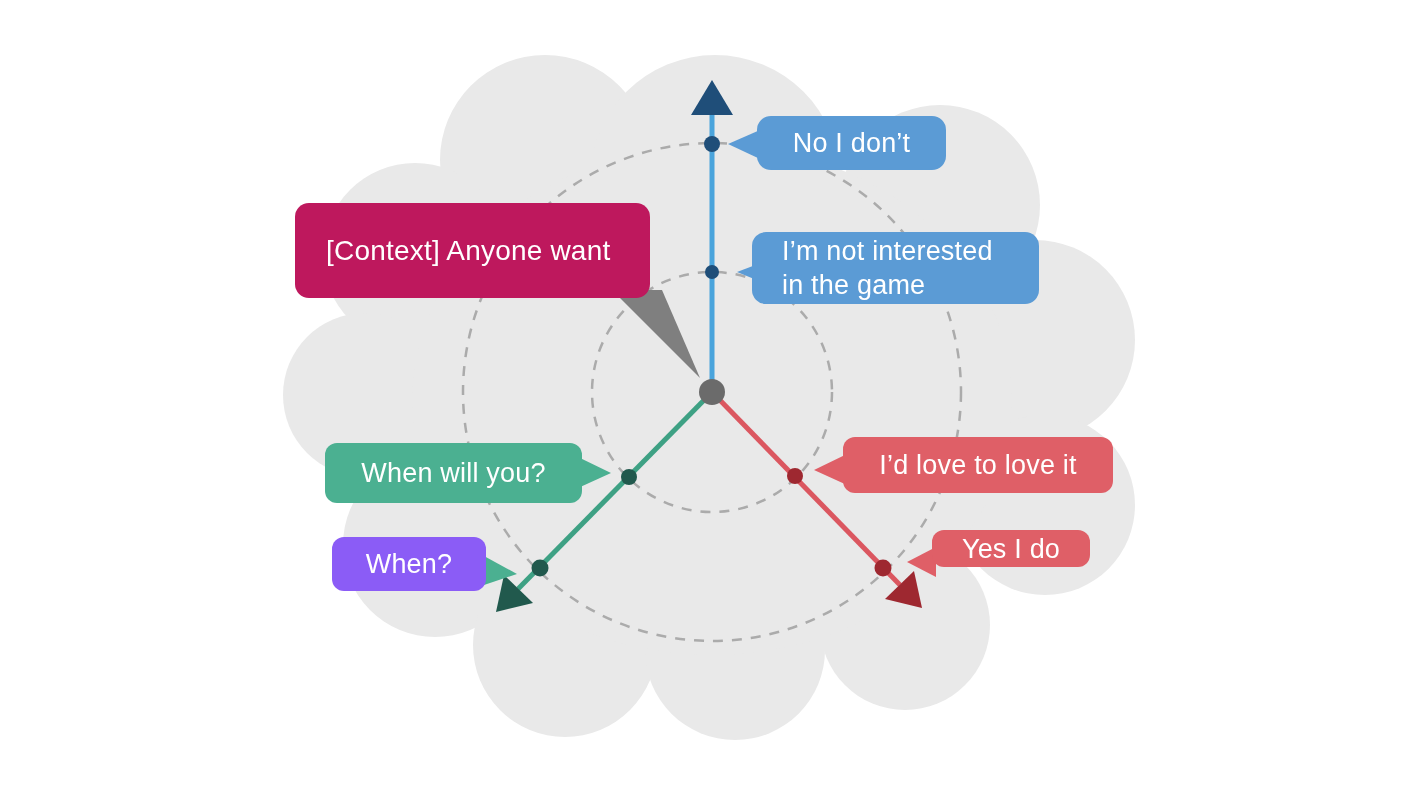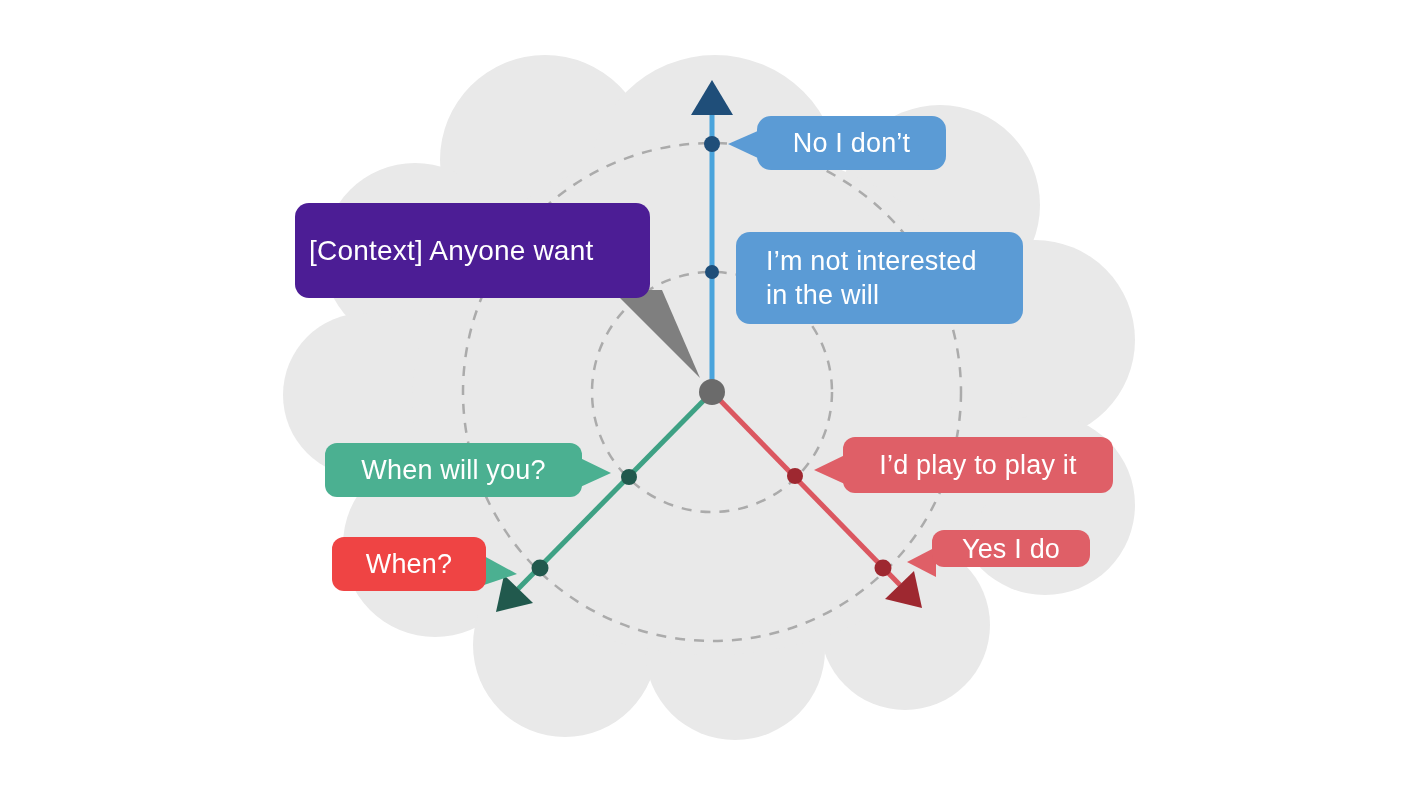--- a/index.html
+++ b/index.html
@@ -41,39 +41,39 @@
     box-sizing: border-box;
     font-size: 27px;
     line-height: 34px;
     letter-spacing: 0.2px;
   }
   .bubble.center { align-items: center; text-align: right; }
   .bubble.left   { align-items: flex-start; text-align: left; }
 
   .bubble-context {
     left: 295px; top: 203px; width: 355px; height: 95px;
-    background: #4c1d95; border-radius: 14px;
-    padding-left: 14px; font-size: 28px; line-height: 36px;
+    background: #be185d; border-radius: 14px;
+    padding-left: 31px; font-size: 28px; line-height: 36px;
   }
   .bubble-no {
     left: 757px; top: 116px; width: 189px; height: 54px;
     background: #5b9bd5; border-radius: 14px;
   }
   .bubble-notinterested {
-    left: 736px; top: 232px; width: 287px; height: 92px;
+    left: 752px; top: 232px; width: 287px; height: 72px;
     background: #5b9bd5; border-radius: 14px;
     padding-left: 30px;
   }
   .bubble-whenwill {
-    left: 325px; top: 443px; width: 257px; height: 54px;
+    left: 325px; top: 443px; width: 257px; height: 60px;
     background: #4bb091; border-radius: 12px;
   }
   .bubble-when {
     left: 332px; top: 537px; width: 154px; height: 54px;
-    background: #ef4444; border-radius: 12px;
+    background: #8b5cf6; border-radius: 12px;
   }
   .bubble-love {
     left: 843px; top: 437px; width: 270px; height: 56px;
     background: #df5f67; border-radius: 12px;
   }
   .bubble-yes {
     left: 932px; top: 530px; width: 158px; height: 37px;
     background: #df5f67; border-radius: 12px;
   }
 </style>
@@ -131,30 +131,30 @@
 
   <div class="bubble left bubble-context">
     <span>[Context] Anyone want</span>
   </div>
 
   <div class="bubble center bubble-no">
     <span>No I don’t</span>
   </div>
   <div class="bubble left bubble-notinterested">
     <span>I’m not interested</span>
-    <span>in the will</span>
+    <span>in the game</span>
   </div>
 
   <div class="bubble center bubble-whenwill">
     <span>When will you?</span>
   </div>
   <div class="bubble center bubble-when">
     <span>When?</span>
   </div>
 
   <div class="bubble center bubble-love">
-    <span>I’d play to play it</span>
+    <span>I’d love to love it</span>
   </div>
   <div class="bubble center bubble-yes">
     <span>Yes I do</span>
   </div>
 
 </div>
 
 </body></html>

